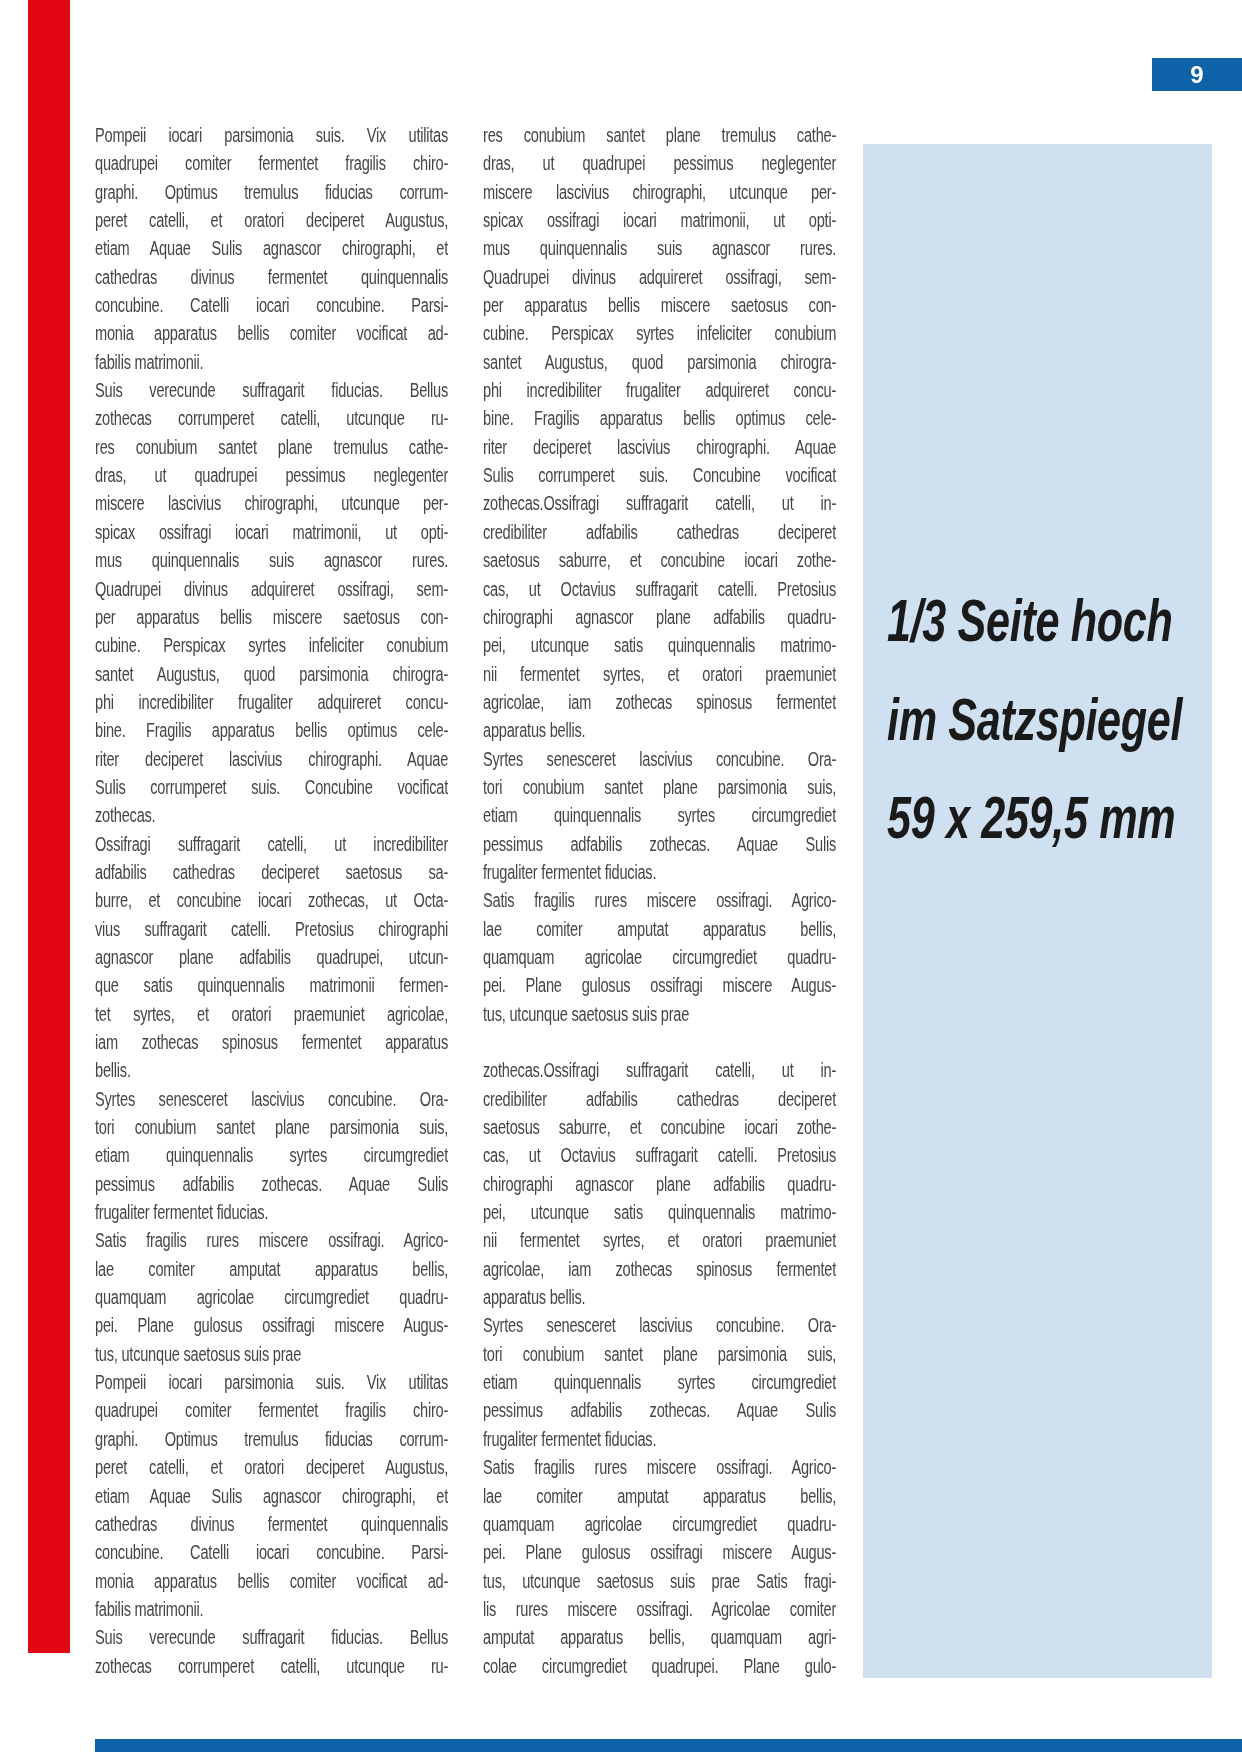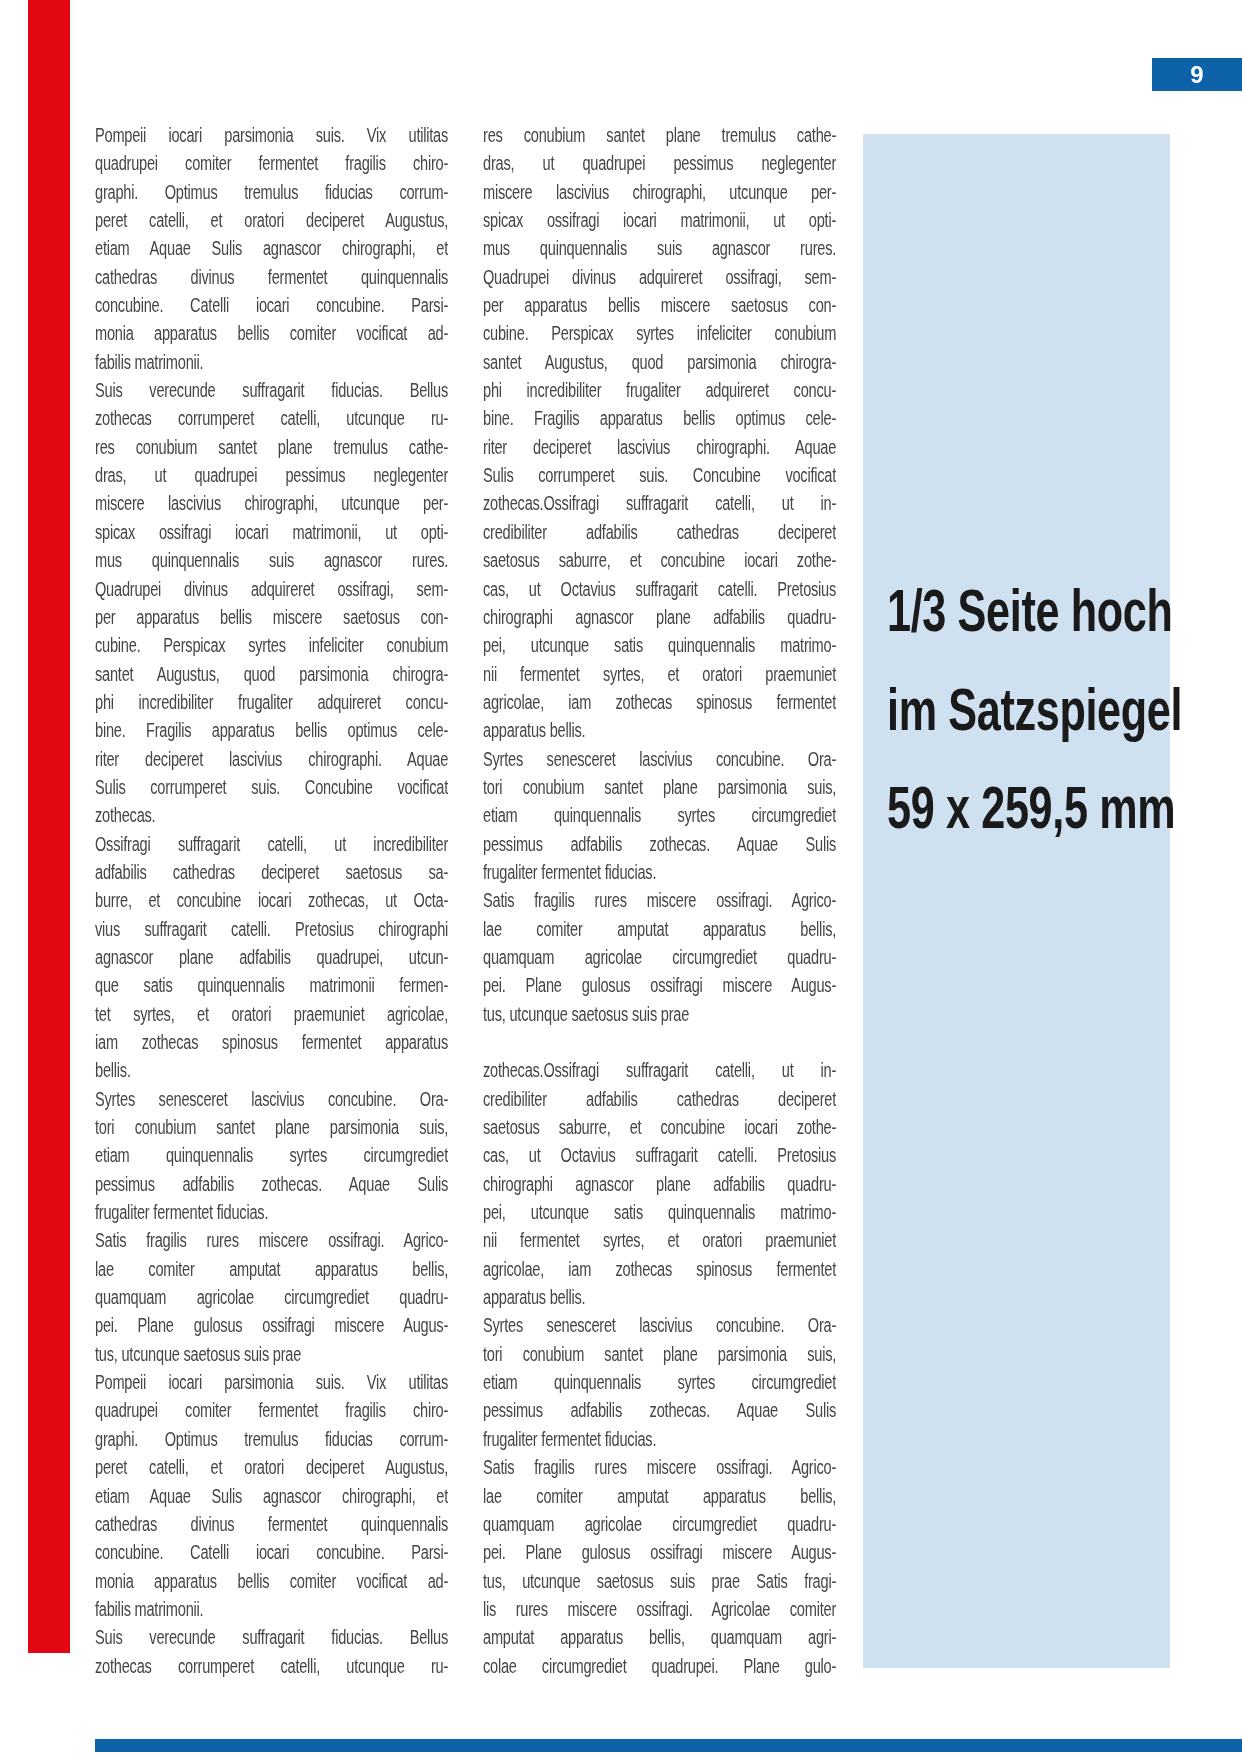--- a/index.html
+++ b/index.html
@@ -18,21 +18,21 @@
     position:absolute;top:121px;width:472px;
     transform:scaleX(0.748);transform-origin:0 0;
     font-size:19.5px;letter-spacing:-0.3px;
   }
   .col1{left:95px;}
   .col2{left:483px;}
   .line{height:28.35px;line-height:28.35px;text-align:justify;overflow:hidden;}
   .line::after{content:"";display:inline-block;width:100%;height:0;}
   .line.pe{text-align:left;}
   .line.pe::after,.line.blank::after{content:none;}
-  .adbox{position:absolute;left:863px;top:134px;width:307px;height:1534px;}
+  .adbox{position:absolute;left:863px;top:144px;width:349px;height:1534px;font-style:italic;}
   .adtitle{
     position:absolute;left:24px;top:428px;width:470px;
     transform:scaleX(0.72);transform-origin:0 0;
     font-weight:bold;font-size:60px;line-height:98.7px;
     letter-spacing:-0.5px;white-space:nowrap;
   }
 </style>
 </head>
 <body>
 

